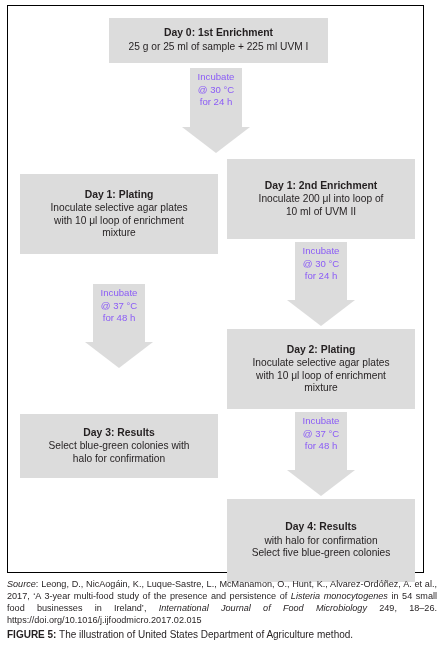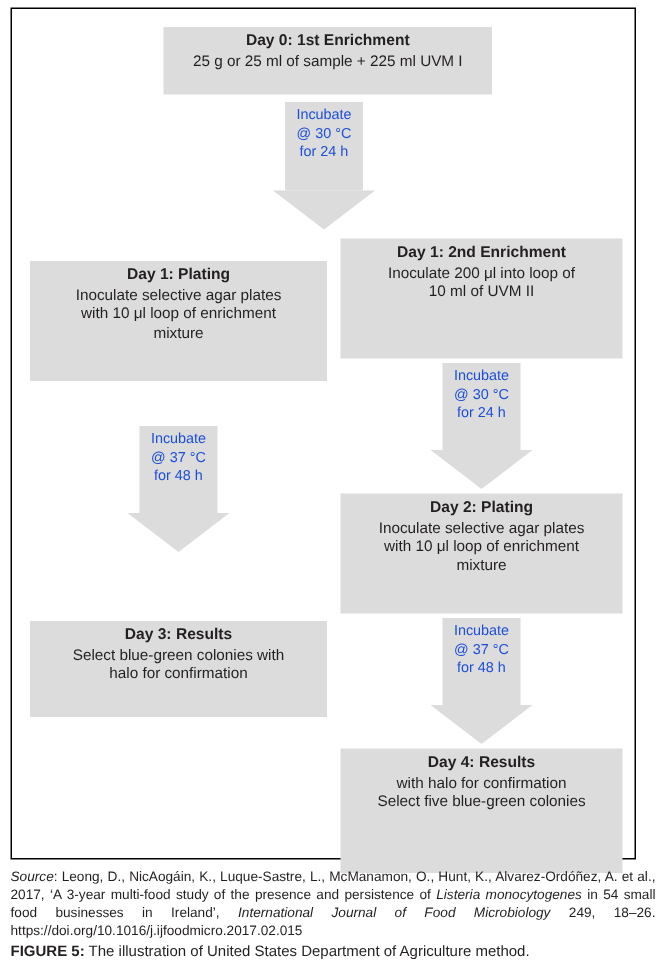--- a/index.html
+++ b/index.html
@@ -23,33 +23,34 @@
   }
 
   
   .box{
     position:absolute;
     background:#dcdcdc;
     box-sizing:border-box;
     display:flex;
     flex-direction:column;
     align-items:center;
+    justify-content:center;
     text-align:center;
     line-height:1.22;
     font-size:10.2px;
     padding:4px 6px;
   }
   .box .title{font-weight:bold;font-size:10.4px;margin-bottom:1px;}
   .box .line{display:block;}
   .it{font-style:italic;}
 
   
   .arrow{
     position:absolute;
-    color:#1d4ed8;
+    color:#8b5cf6;
   }
   .arrow .shaft{
     position:absolute;
     left:50%;
     transform:translateX(-50%);
     background:#dcdcdc;
     top:0;
   }
   .arrow .head{
     position:absolute;

